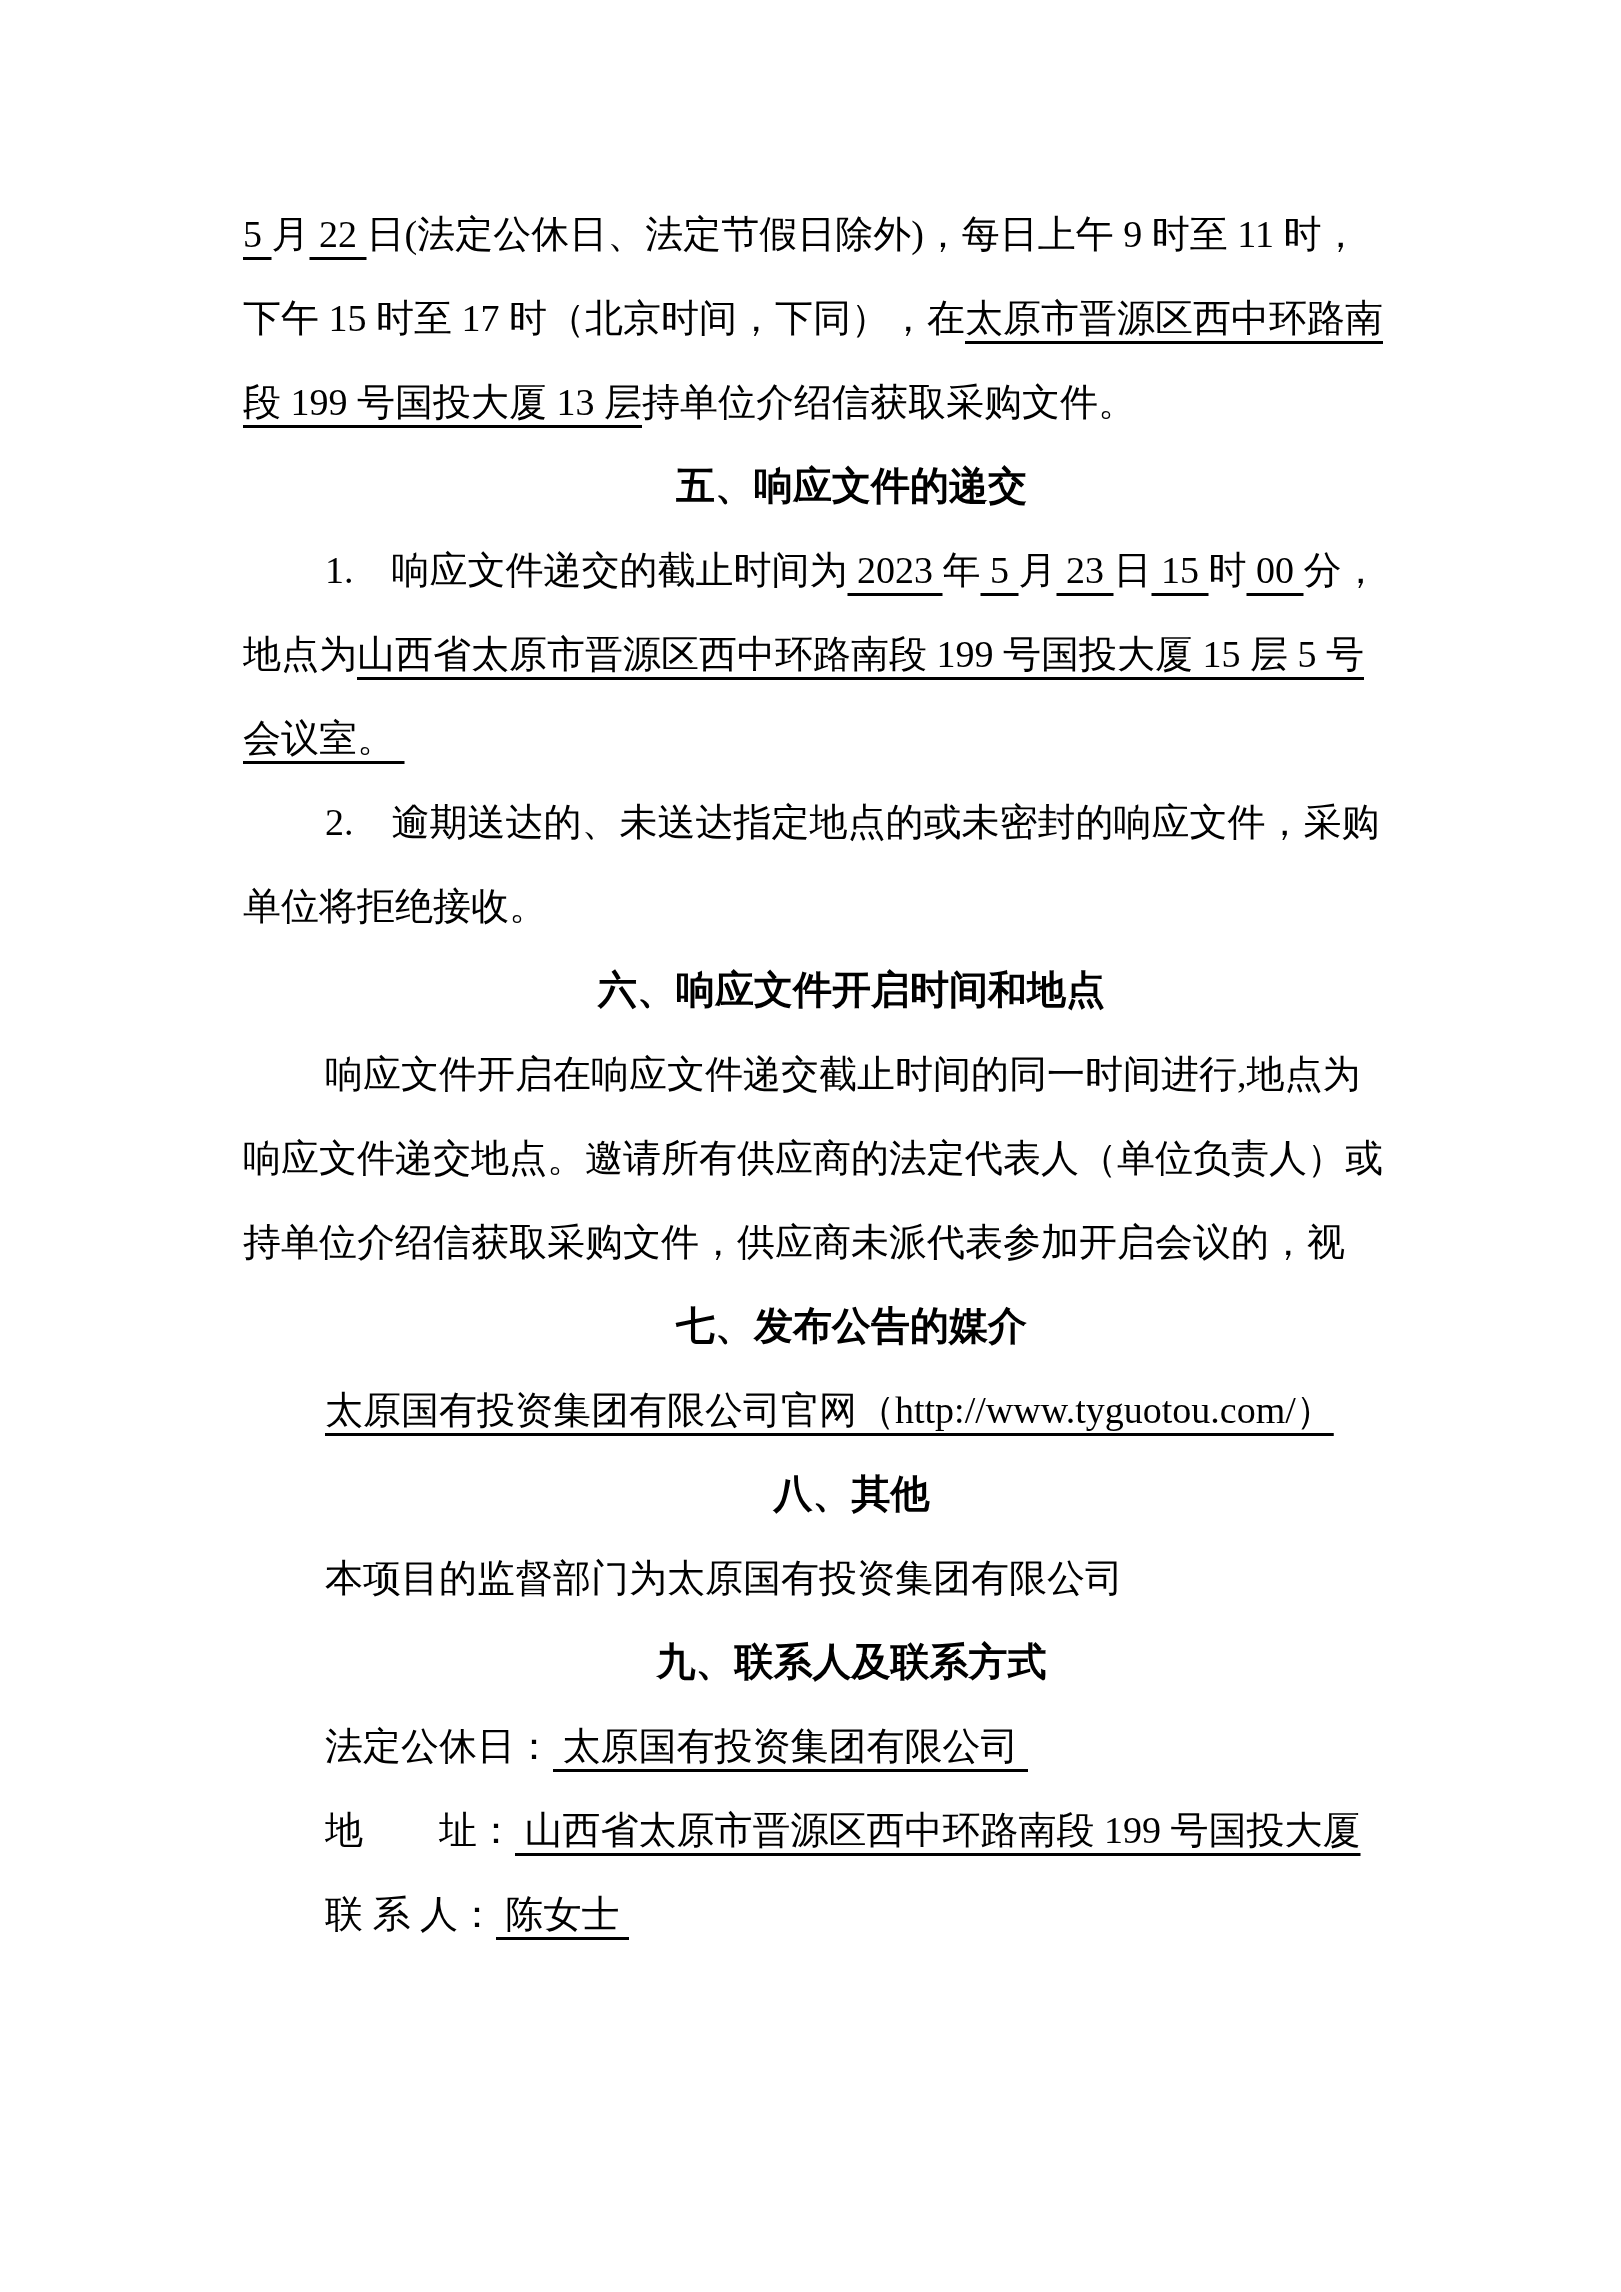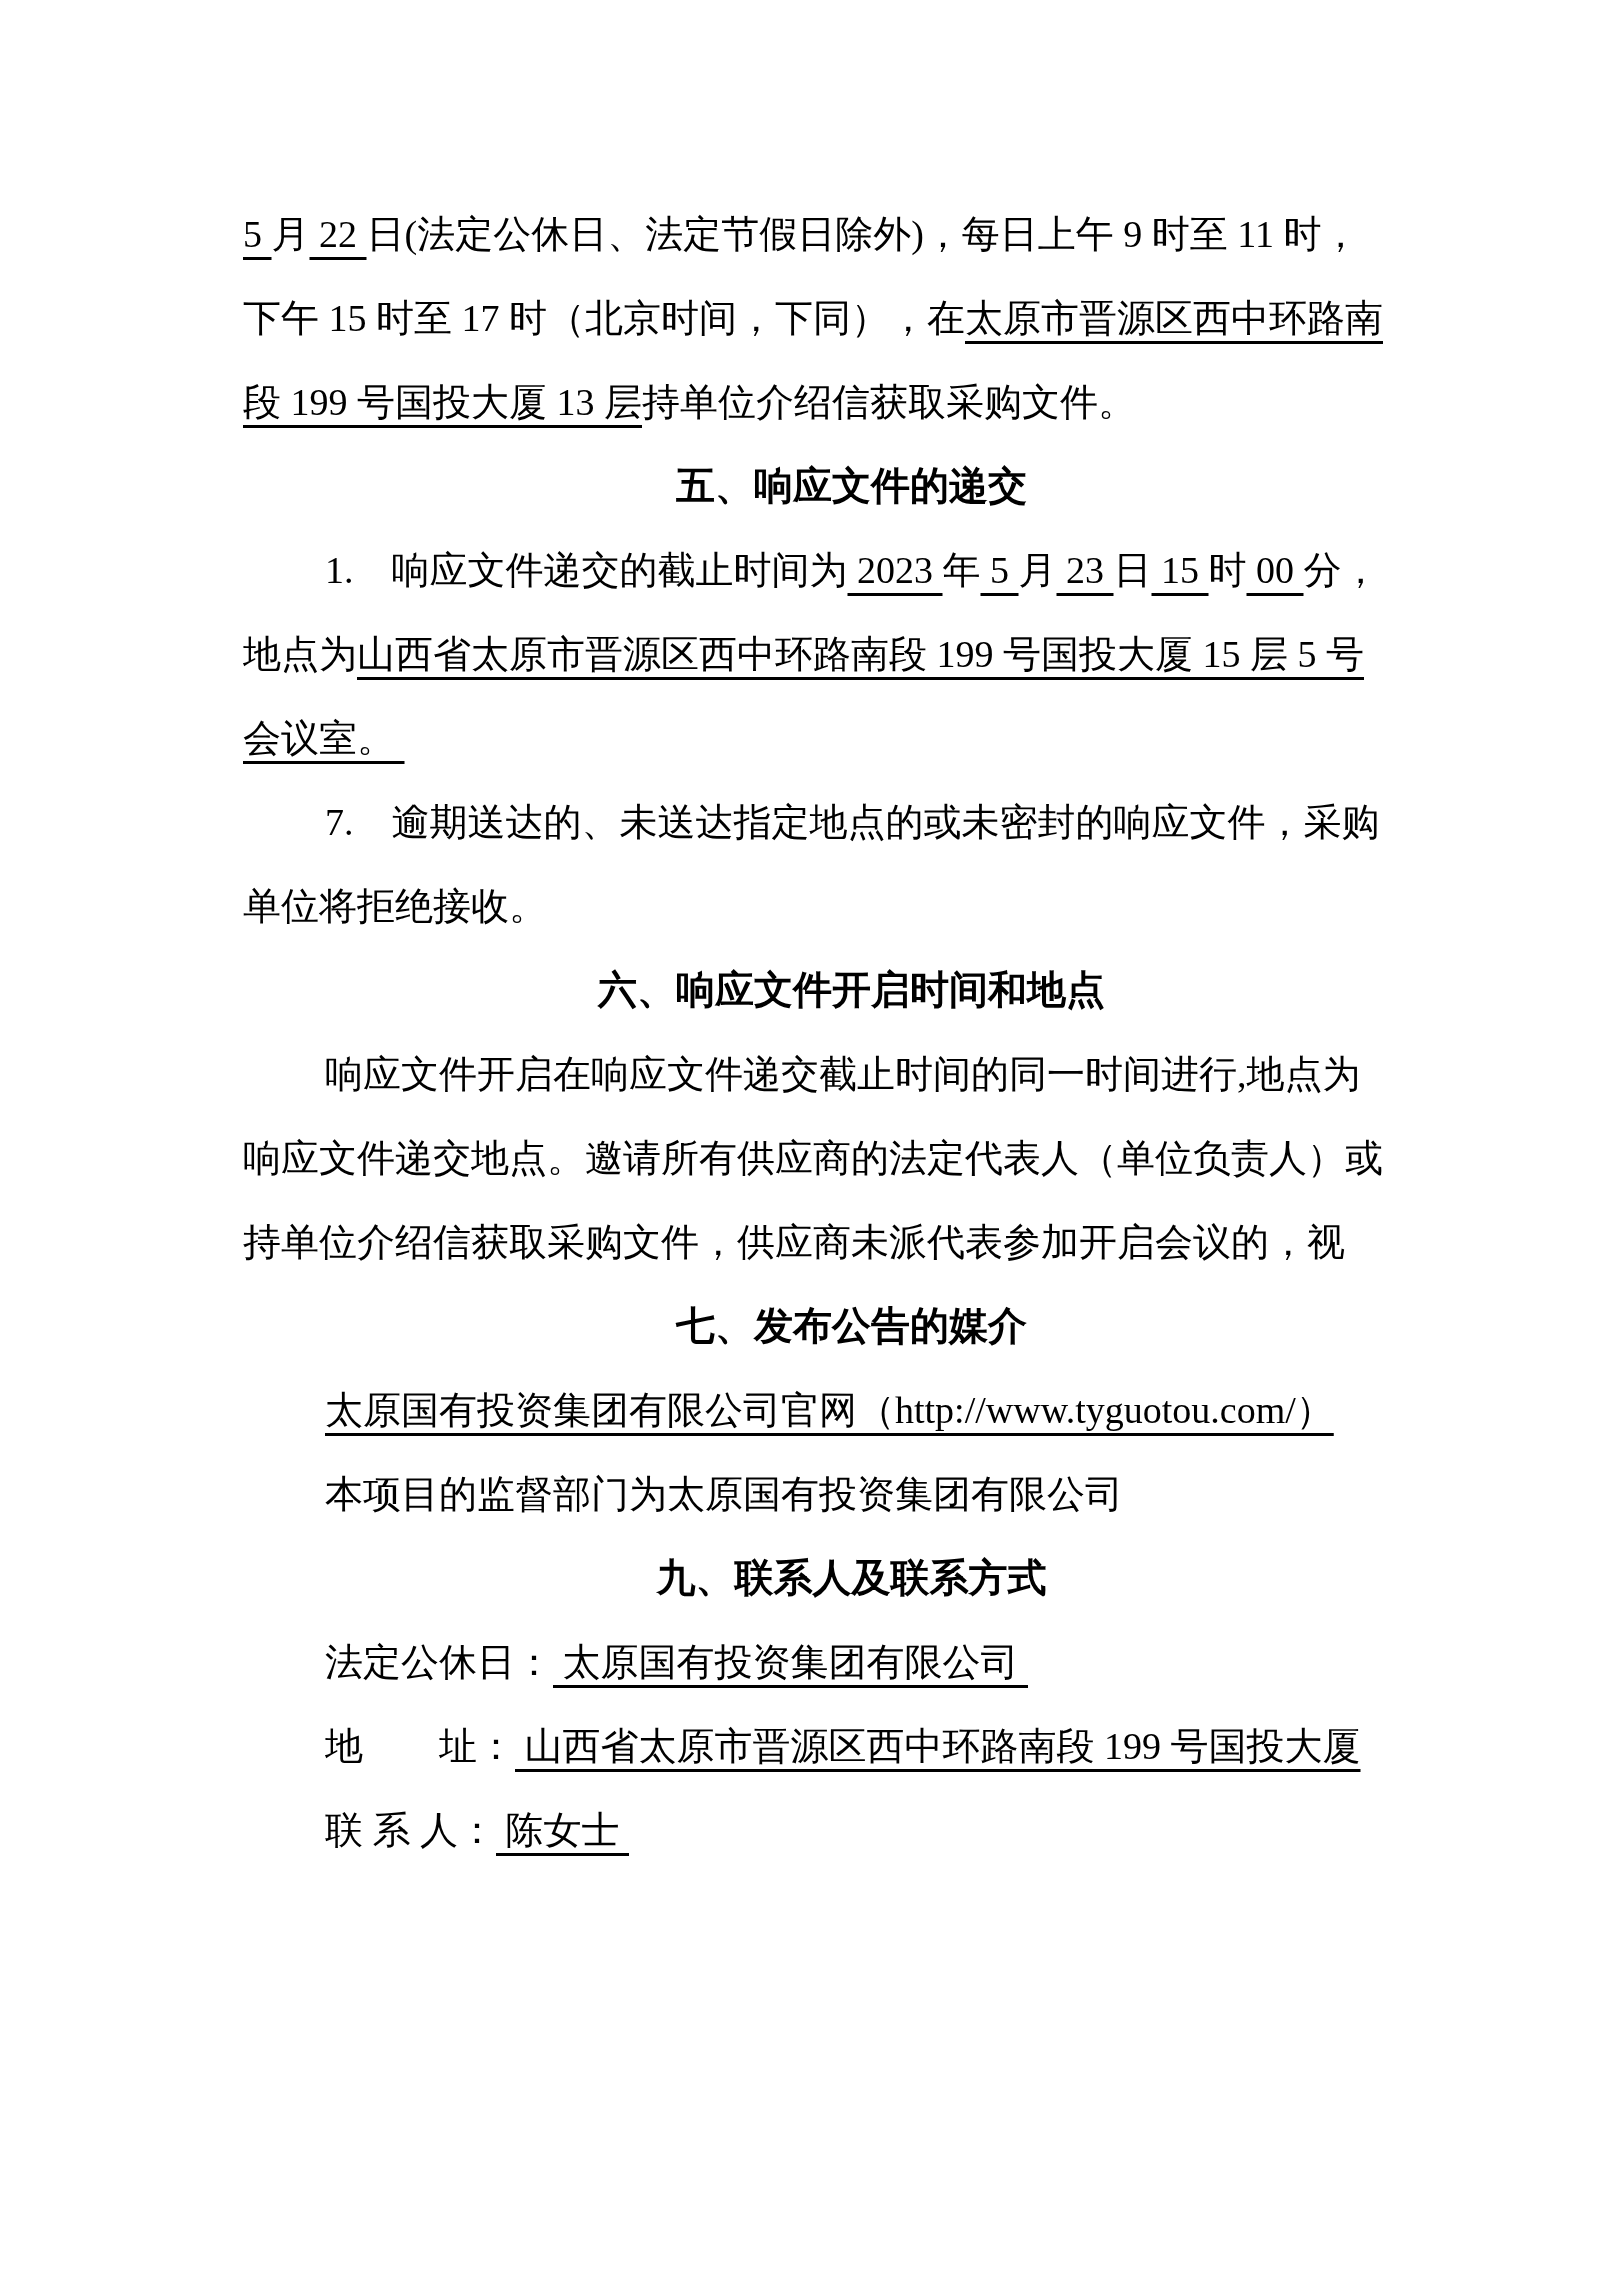--- a/index.html
+++ b/index.html
@@ -40,28 +40,29 @@
 
 <div class="page">
   <div>
       <p class="line body"><span class="seg u">5 </span><span class="seg">月</span><span class="seg u"> 22 </span><span class="seg">日(法定公休日、法定节假日除外)，每日上午 9 时至 11 时，</span></p>
       <p class="line body"><span class="seg">下午 15 时至 17 时（北京时间，下同），在</span><span class="seg u">太原市晋源区西中环路南</span></p>
       <p class="line body"><span class="seg u">段 199 号国投大厦 13 层</span><span class="seg">持单位介绍信获取采购文件。</span></p>
       <p class="line heading indent"><span class="seg">五、响应文件的递交</span></p>
       <p class="line body indent"><span class="seg">1.　响应文件递交的截止时间为</span><span class="seg u"> 2023 </span><span class="seg">年</span><span class="seg u"> 5 </span><span class="seg">月</span><span class="seg u"> 23 </span><span class="seg">日</span><span class="seg u"> 15 </span><span class="seg">时</span><span class="seg u"> 00 </span><span class="seg">分，</span></p>
       <p class="line body"><span class="seg">地点为</span><span class="seg u">山西省太原市晋源区西中环路南段 199 号国投大厦 15 层 5 号</span></p>
       <p class="line body"><span class="seg u">会议室。 </span></p>
-      <p class="line body indent"><span class="seg">7.　逾期送达的、未送达指定地点的或未密封的响应文件，采购</span></p>
+      <p class="line body indent"><span class="seg">2.　逾期送达的、未送达指定地点的或未密封的响应文件，采购</span></p>
       <p class="line body"><span class="seg">单位将拒绝接收。</span></p>
       <p class="line heading indent"><span class="seg">六、响应文件开启时间和地点</span></p>
       <p class="line body indent"><span class="seg">响应文件开启在响应文件递交截止时间的同一时间进行,地点为</span></p>
       <p class="line body"><span class="seg">响应文件递交地点。邀请所有供应商的法定代表人（单位负责人）或</span></p>
       <p class="line body"><span class="seg">持单位介绍信获取采购文件，供应商未派代表参加开启会议的，视</span></p>
       <p class="line heading indent"><span class="seg">七、发布公告的媒介</span></p>
       <p class="line body indent"><span class="seg u">太原国有投资集团有限公司官网（http://www.tyguotou.com/）</span></p>
+      <p class="line heading indent"><span class="seg">八、其他</span></p>
       <p class="line body indent"><span class="seg">本项目的监督部门为太原国有投资集团有限公司</span></p>
       <p class="line heading indent"><span class="seg">九、联系人及联系方式</span></p>
       <p class="line body indent"><span class="seg">法定公休日：</span><span class="seg u"> 太原国有投资集团有限公司 </span></p>
       <p class="line body indent"><span class="seg">地　　址：</span><span class="seg u"> 山西省太原市晋源区西中环路南段 199 号国投大厦</span></p>
       <p class="line body indent"><span class="seg">联 系 人：</span><span class="seg u"> 陈女士 </span></p>
     </div>
 </div>
 
 
 </body></html>

